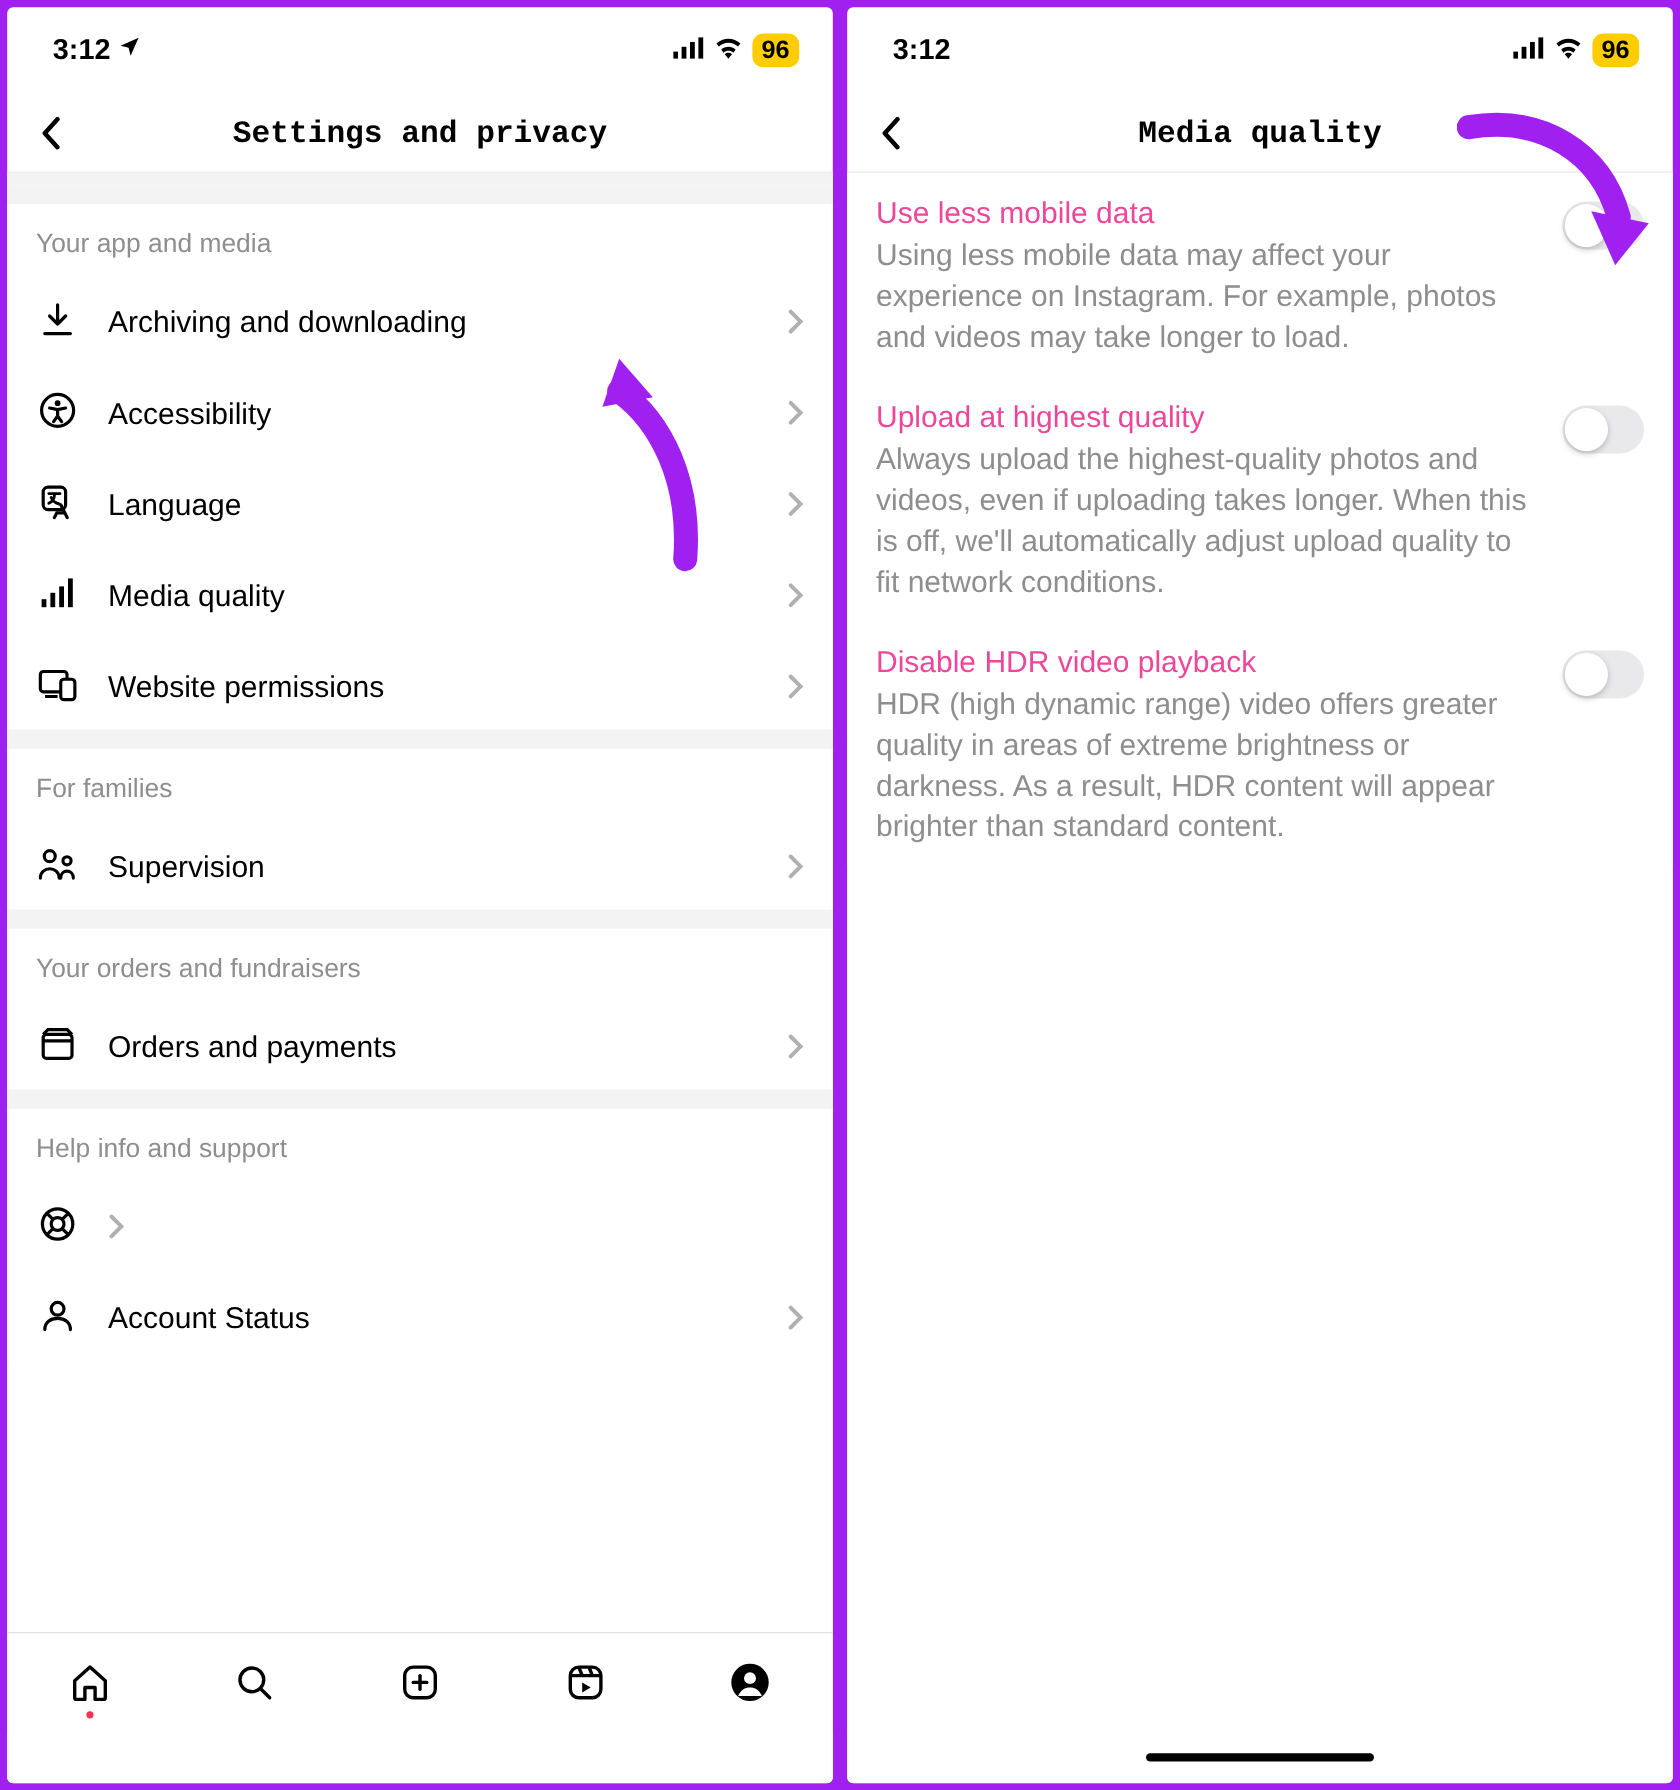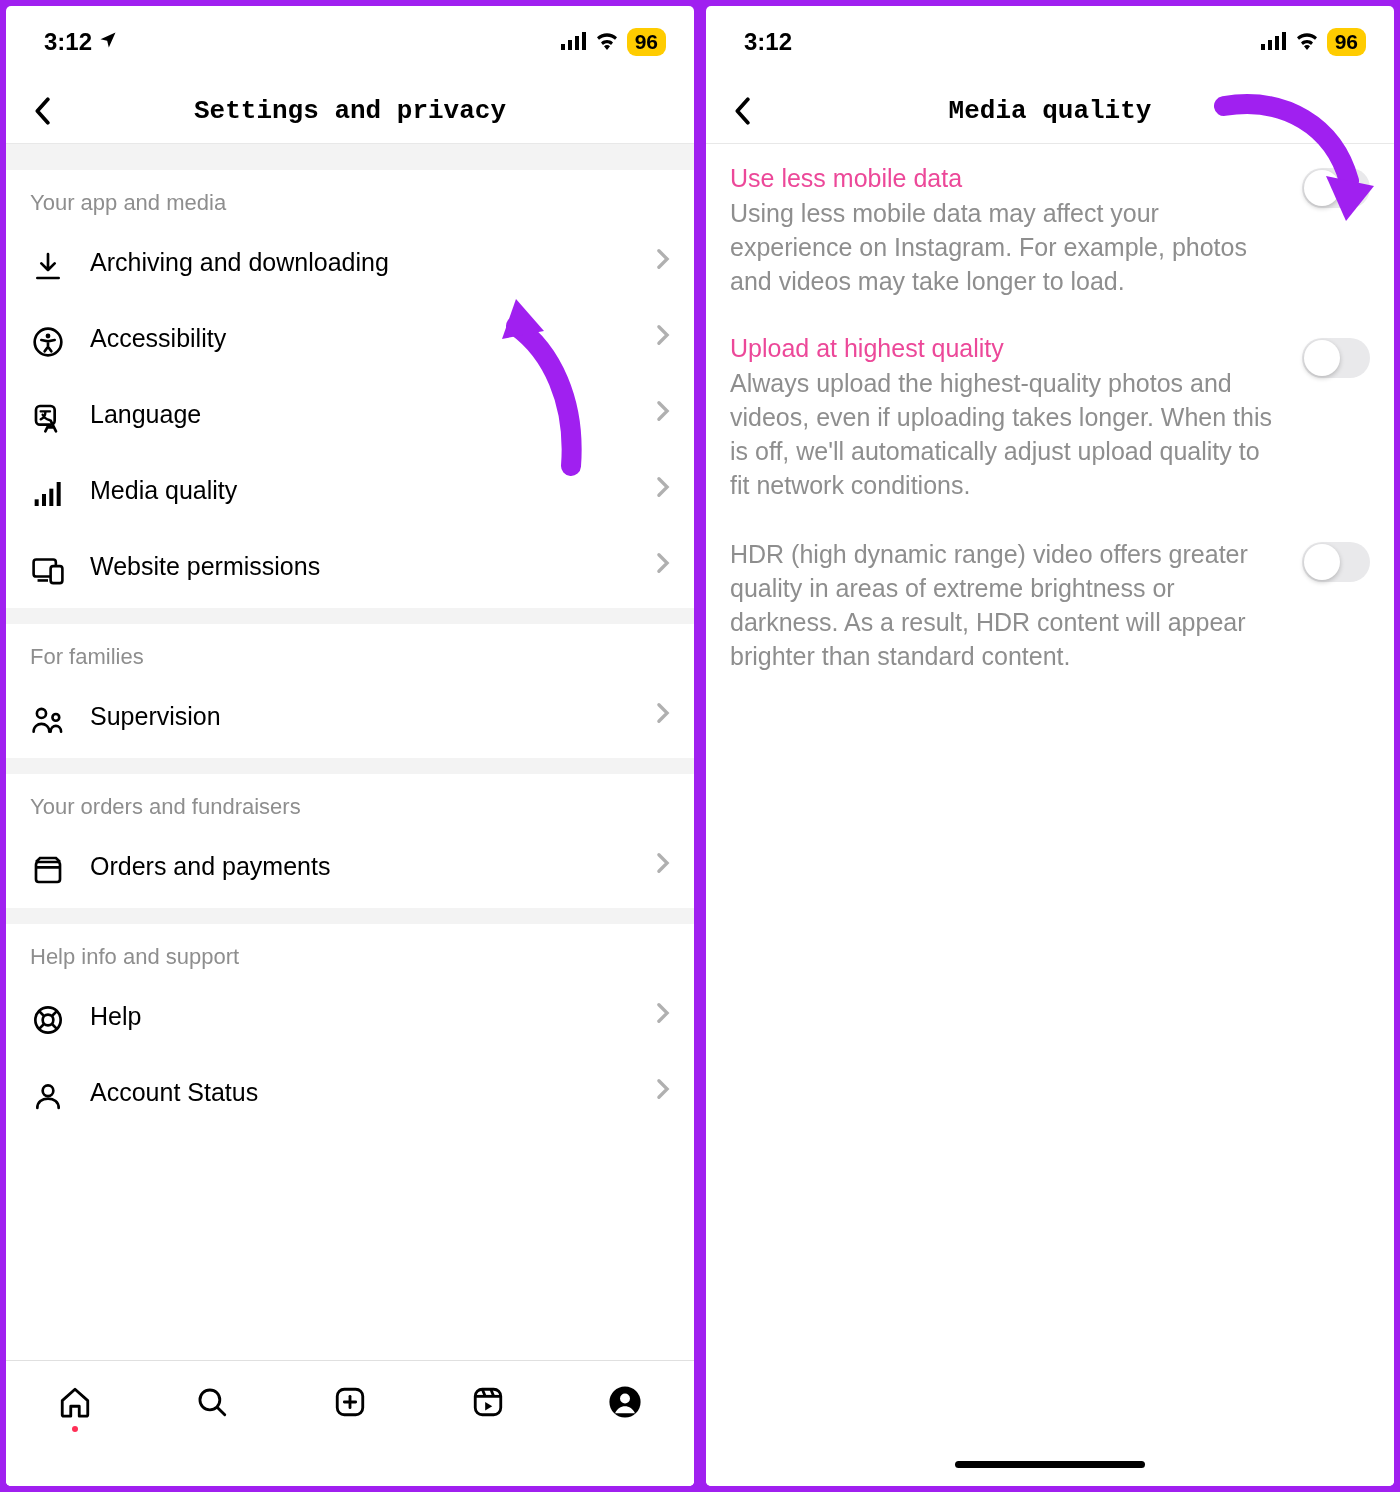--- a/index.html
+++ b/index.html
@@ -78,21 +78,21 @@
   .section-gap-sm { height: 10px; background: #f3f3f3; }
   .section-header {
     padding: 20px 24px 12px 24px;
     font-size: 22px;
     font-weight: 500;
     color: #8e8e8e;
     background: #fff;
   }
   .row {
     display: flex;
-    align-items: flex-start;
+    align-items: flex-end;
     padding: 20px 24px;
     background: #fff;
     cursor: pointer;
     gap: 24px;
   }
   .row-icon {
     width: 36px;
     height: 36px;
     display: flex;
     align-items: center;
@@ -369,21 +369,20 @@
 
     <div class="section-header">Help info and support</div>
     <div class="row">
       <span class="row-icon">
         <svg width="32" height="32" viewBox="0 0 24 24">
             <circle cx="12" cy="12" r="9.5" fill="none" stroke="#000" stroke-width="2"></circle>
             <circle cx="12" cy="12" r="4" fill="none" stroke="#000" stroke-width="2"></circle>
             <path d="M5 5l4 4M19 5l-4 4M5 19l4-4M19 19l-4-4" stroke="#000" stroke-width="2"></path>
           </svg>
       </span>
-      <span class="row-label">Help</span>
       <span class="chevron">
         <svg width="14" height="22" viewBox="0 0 10 16">
             <path fill="none" stroke="#b0b0b0" stroke-width="2.4" stroke-linecap="round" d="M2 2l6 6-6 6"></path>
           </svg>
       </span>
     </div>
     <div class="row">
       <span class="row-icon">
         <svg width="32" height="32" viewBox="0 0 24 24">
             <circle cx="12" cy="8" r="4" fill="none" stroke="#000" stroke-width="2"></circle>
@@ -492,20 +491,21 @@
     <div class="toggle-block">
       <div class="toggle-texts">
         <div class="toggle-title">Upload at highest quality</div>
         <div class="toggle-desc">Always upload the highest-quality photos and videos, even if uploading takes longer. When this is off, we'll automatically adjust upload quality to fit network conditions.</div>
       </div>
       <div class="toggle"></div>
     </div>
 
     <div class="toggle-block">
       <div class="toggle-texts">
+        <div class="toggle-title">Disable HDR video playback</div>
         <div class="toggle-desc">HDR (high dynamic range) video offers greater quality in areas of extreme brightness or darkness. As a result, HDR content will appear brighter than standard content.</div>
       </div>
       <div class="toggle"></div>
     </div>
 
   </div>
 
   <div class="home-indicator-wrap">
     <div class="home-indicator"></div>
   </div>

